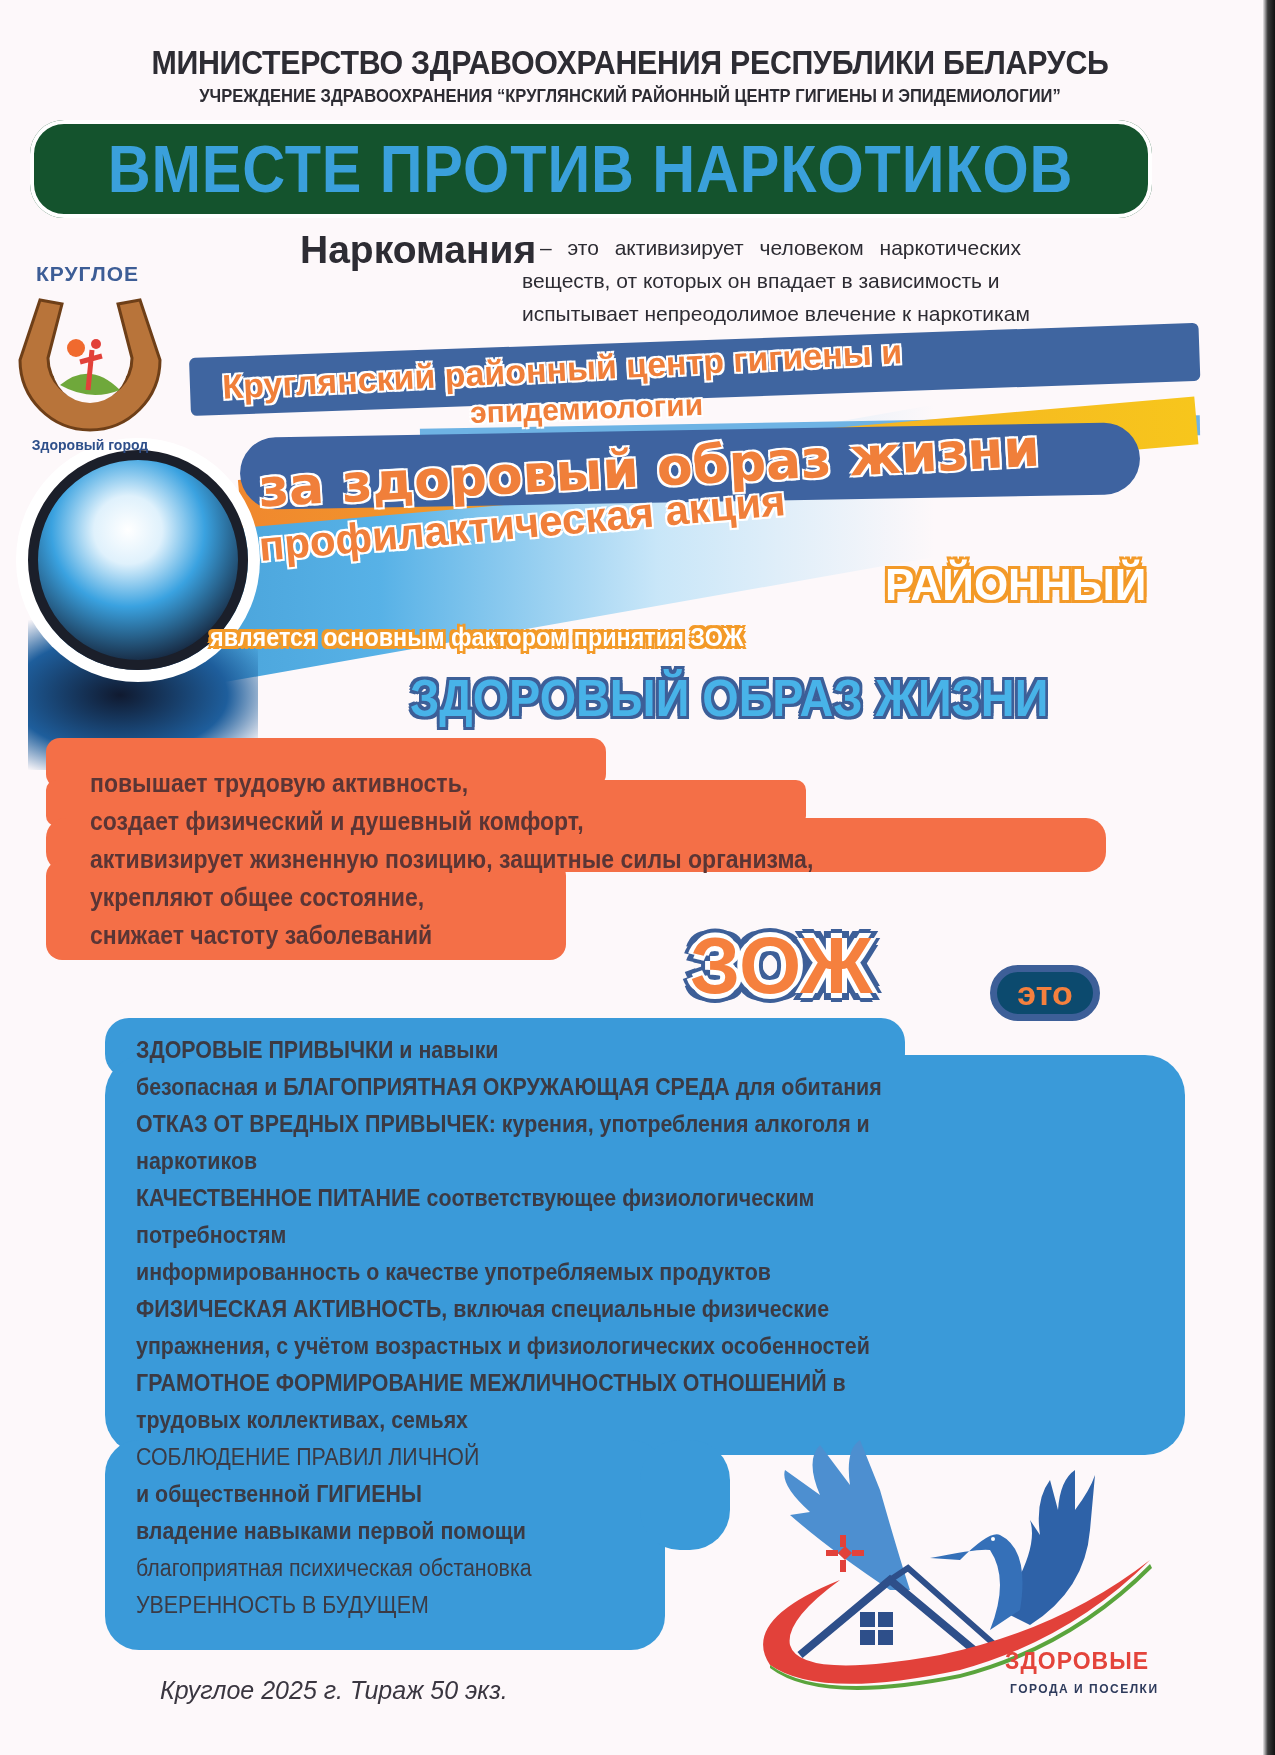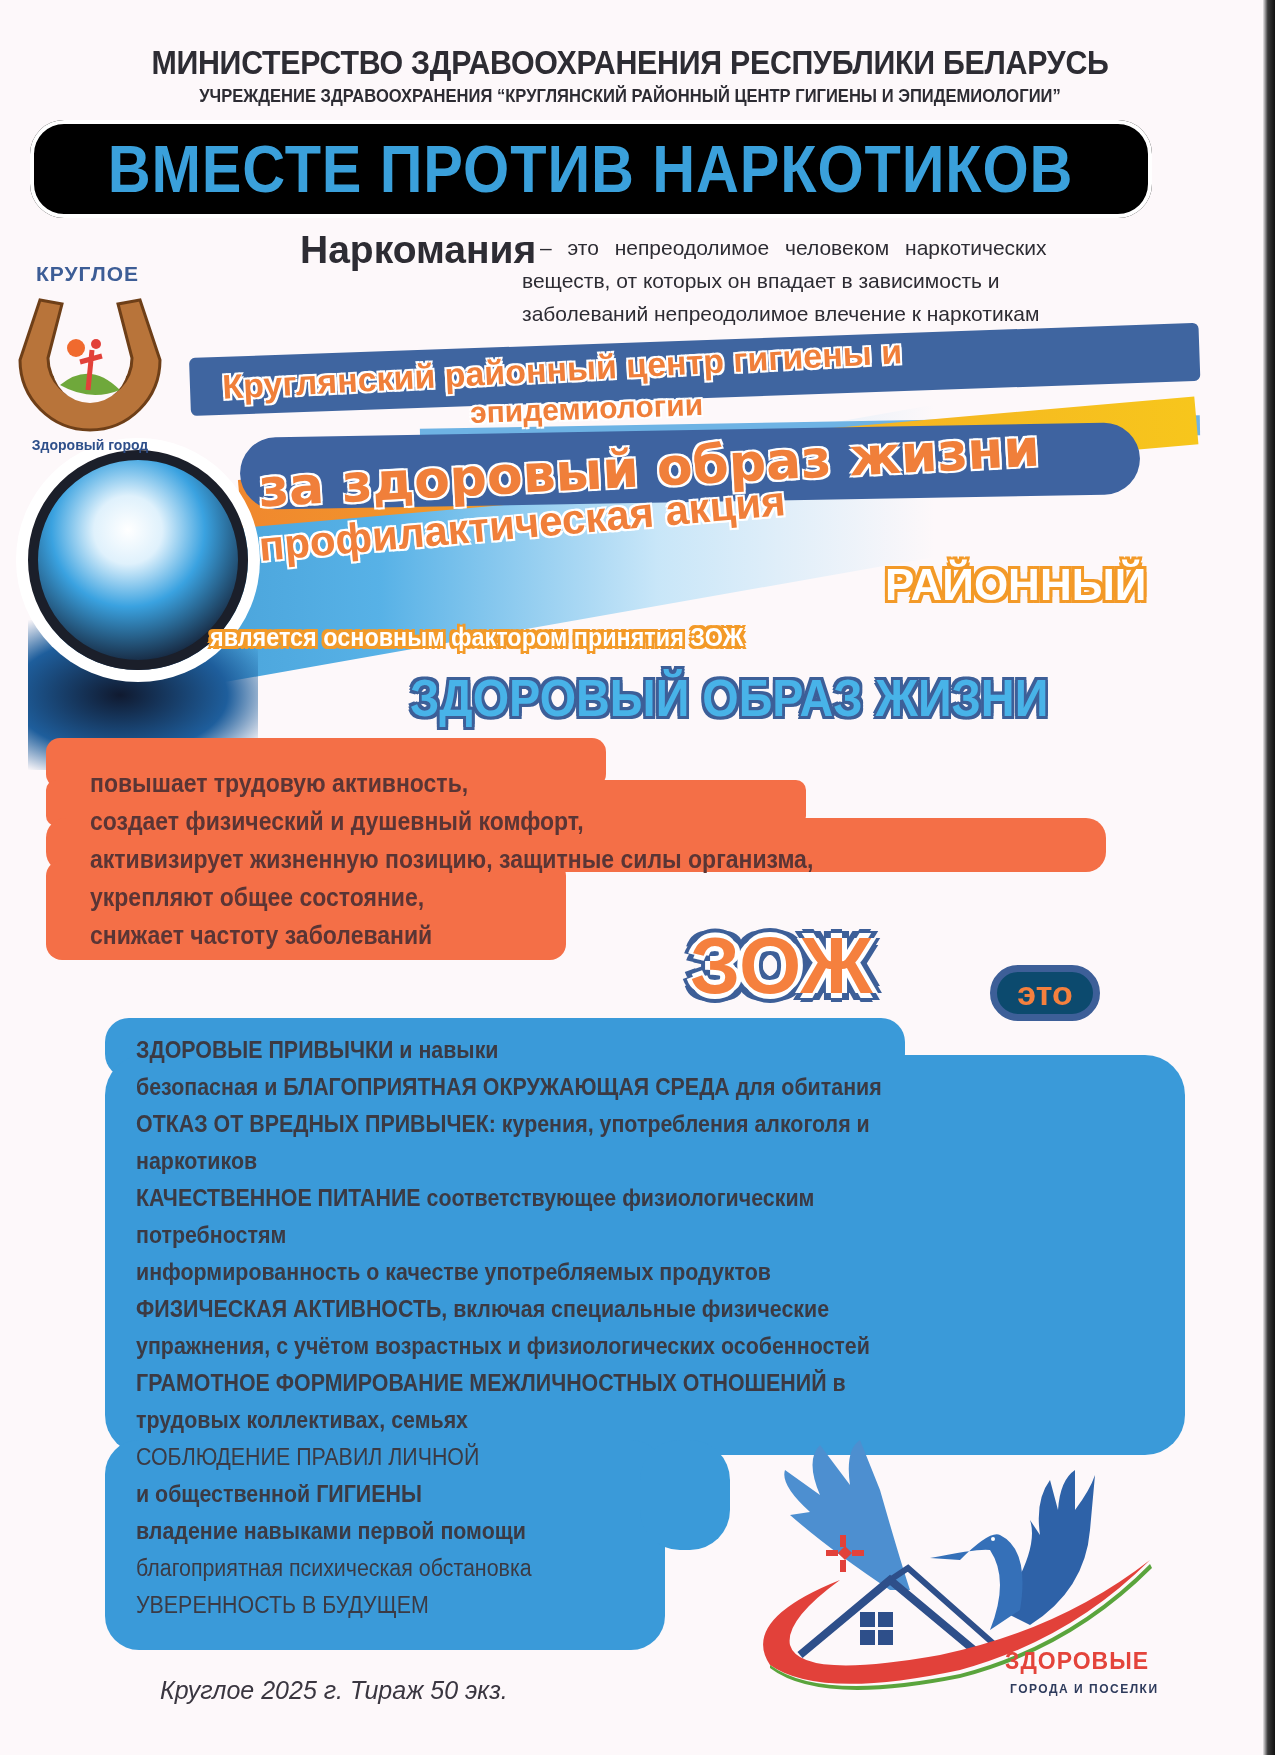--- a/index.html
+++ b/index.html
@@ -20,21 +20,21 @@
       font-weight: bold; font-size: 33px; color: #2d2c33; letter-spacing: -0.3px;
       transform: scaleX(0.92); transform-origin: center;
     }
     .institution {
       left: 0; width: 1260px; top: 86px; text-align: center;
       font-weight: bold; font-size: 18px; color: #2d2c33;
       transform: scaleX(0.92); transform-origin: center;
     }
     .banner {
       left: 30px; top: 120px; width: 1122px; height: 98px;
-      background: #000000; border-radius: 34px;
+      background: #14532d; border-radius: 34px;
       box-shadow: 0 0 0 4px #ffffff inset;
       display: flex; align-items: center; justify-content: center;
     }
     .banner span {
       font-weight: bold; font-size: 66px; color: #3aa0db; letter-spacing: 1px;
       transform: scaleX(0.9); display: inline-block;
     }
 
     
     .def-term { left: 300px; top: 228px; font-weight: bold; font-size: 39px; color: #2d2c33; }
@@ -160,23 +160,23 @@
 
 <div class="edge-right"></div>
 
 <div class="abs ministry">МИНИСТЕРСТВО ЗДРАВООХРАНЕНИЯ РЕСПУБЛИКИ БЕЛАРУСЬ</div>
 <div class="abs institution">УЧРЕЖДЕНИЕ ЗДРАВООХРАНЕНИЯ “КРУГЛЯНСКИЙ РАЙОННЫЙ ЦЕНТР ГИГИЕНЫ И ЭПИДЕМИОЛОГИИ”</div>
 <div class="abs banner">
   <span>ВМЕСТЕ ПРОТИВ НАРКОТИКОВ</span>
 </div>
 
 <div class="abs def-term">Наркомания</div>
-<div class="def-line1">– это непреодолимое человеком наркотических</div>
+<div class="def-line1">– это активизирует человеком наркотических</div>
 <div class="def-line2">веществ, от которых он впадает в зависимость и</div>
-<div class="def-line3">заболеваний непреодолимое влечение к наркотикам</div>
+<div class="def-line3">испытывает непреодолимое влечение к наркотикам</div>
 
 <div class="abs stripe-sky"></div>
 <div class="abs stripe-dark1"></div>
 <div class="abs stripe-light"></div>
 <div class="abs stripe-yellow"></div>
 <div class="abs stripe-dark2"></div>
 <div class="abs darkblob"></div>
 <div class="abs orb"></div>
 
 <div class="abs town-name">КРУГЛОЕ</div>

